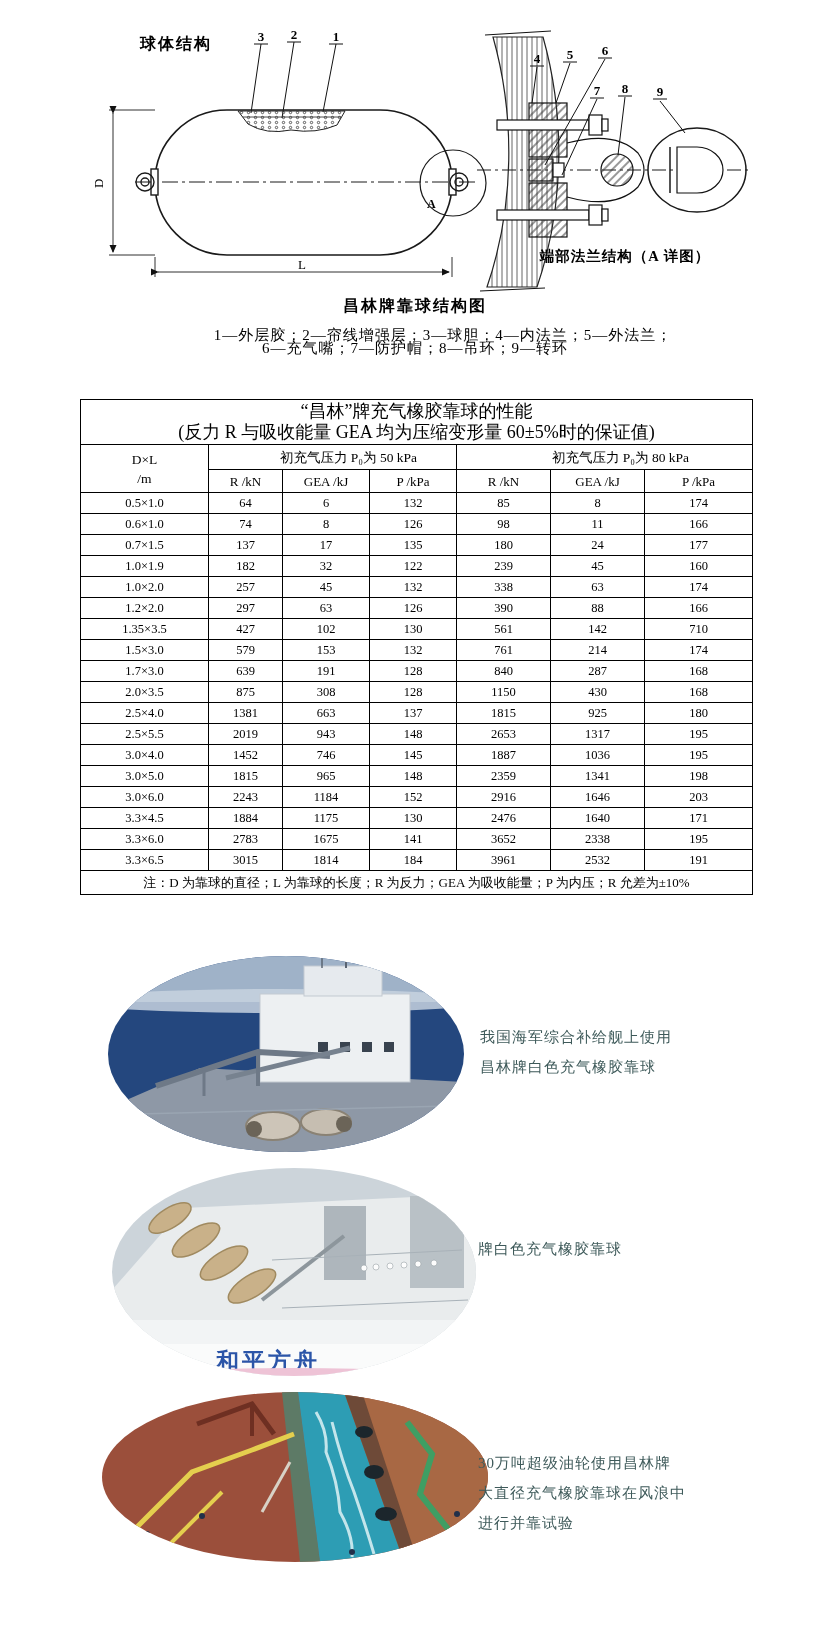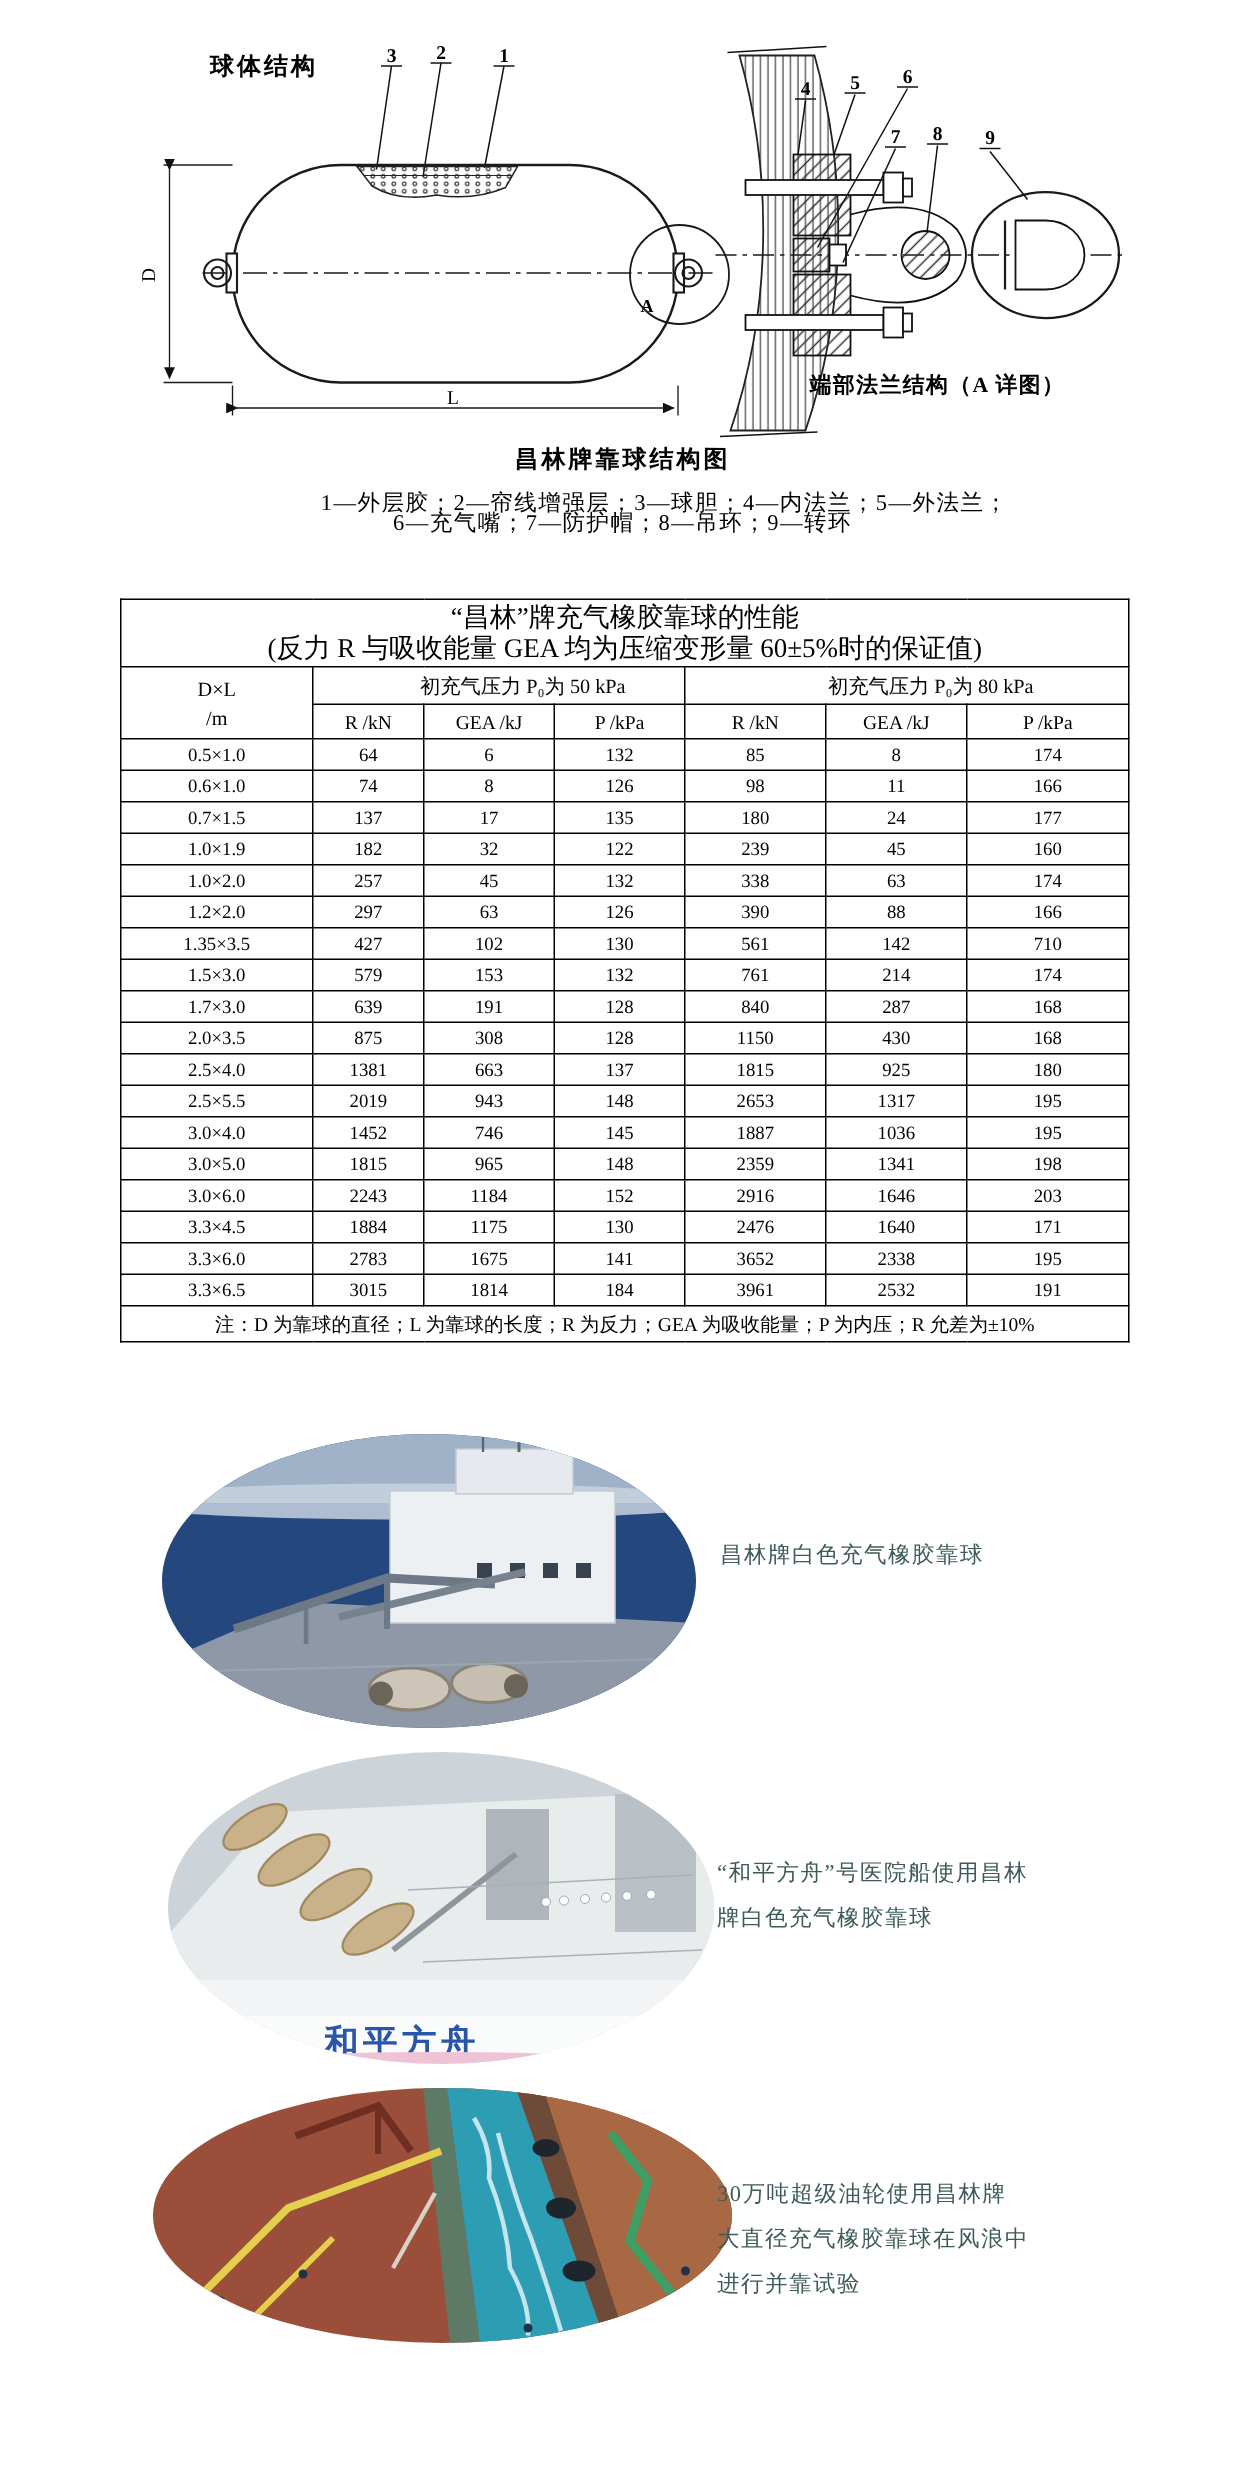--- a/index.html
+++ b/index.html
@@ -404,20 +404,21 @@
     <line x1="150" y1="96" x2="150" y2="130" stroke="#6e7987" stroke-width="4"></line>
     <line x1="96" y1="114" x2="96" y2="140" stroke="#6e7987" stroke-width="3"></line>
     <ellipse cx="165" cy="170" rx="27" ry="14" fill="#cdc5b8" stroke="#8a8274" stroke-width="2"></ellipse>
     <circle cx="146" cy="173" r="8" fill="#6b6458"></circle>
     <ellipse cx="218" cy="166" rx="25" ry="13" fill="#c6beb1" stroke="#8a8274" stroke-width="2"></ellipse>
     <circle cx="236" cy="168" r="8" fill="#6b6458"></circle>
     <line x1="30" y1="158" x2="340" y2="150" stroke="#9aa5b2" stroke-width="1.5"></line>
   </svg>
 </div>
 <div class="photo-caption" id="caption1">
+  <div>我国海军综合补给舰上使用</div>
   <div>昌林牌白色充气橡胶靠球</div>
 </div>
 
 <div class="photo-oval" id="photo2">
   <svg width="364" height="208" viewBox="0 0 364 208">
     <rect width="364" height="208" fill="#ccd4da"></rect>
     <path d="M0,208 L0,122 L72,40 L364,26 L364,208 Z" fill="#e9eced"></path>
     <rect x="212" y="38" width="42" height="74" fill="#aeb6bc"></rect>
     <rect x="298" y="28" width="54" height="92" fill="#b9c1c6"></rect>
     <path d="M150,132 L232,68" stroke="#8d969c" stroke-width="4" fill="none"></path>
@@ -439,21 +440,20 @@
         <circle cx="306" cy="96" r="3"></circle>
         <circle cx="322" cy="95" r="3"></circle>
     </g>
     <rect y="152" width="364" height="26" fill="#f2f4f5"></rect>
     <rect y="176" width="364" height="32" fill="#fafbfb"></rect>
     <text x="104" y="201" font-size="23" font-weight="bold" letter-spacing="3" fill="#2b55a8">和平方舟</text>
     <ellipse cx="182" cy="210" rx="160" ry="10" fill="#eec3d6"></ellipse>
   </svg>
 </div>
 <div class="photo-caption" id="caption2">
-  <div>“和平方舟”号医院船使用昌林</div>
   <div>牌白色充气橡胶靠球</div>
 </div>
 
 <div class="photo-oval" id="photo3">
   <svg width="386" height="170" viewBox="0 0 386 170">
     <rect width="386" height="170" fill="#9b4f3b"></rect>
     <path d="M240,0 L386,0 L386,170 L300,170 Z" fill="#a86844"></path>
     <path d="M180,0 L196,0 L218,170 L198,170 Z" fill="#5d7a66"></path>
     <path d="M196,0 L242,0 L302,170 L218,170 Z" fill="#2d9db4"></path>
     <path d="M242,0 L302,170 L316,170 L260,0 Z" fill="#6e4a38"></path>

